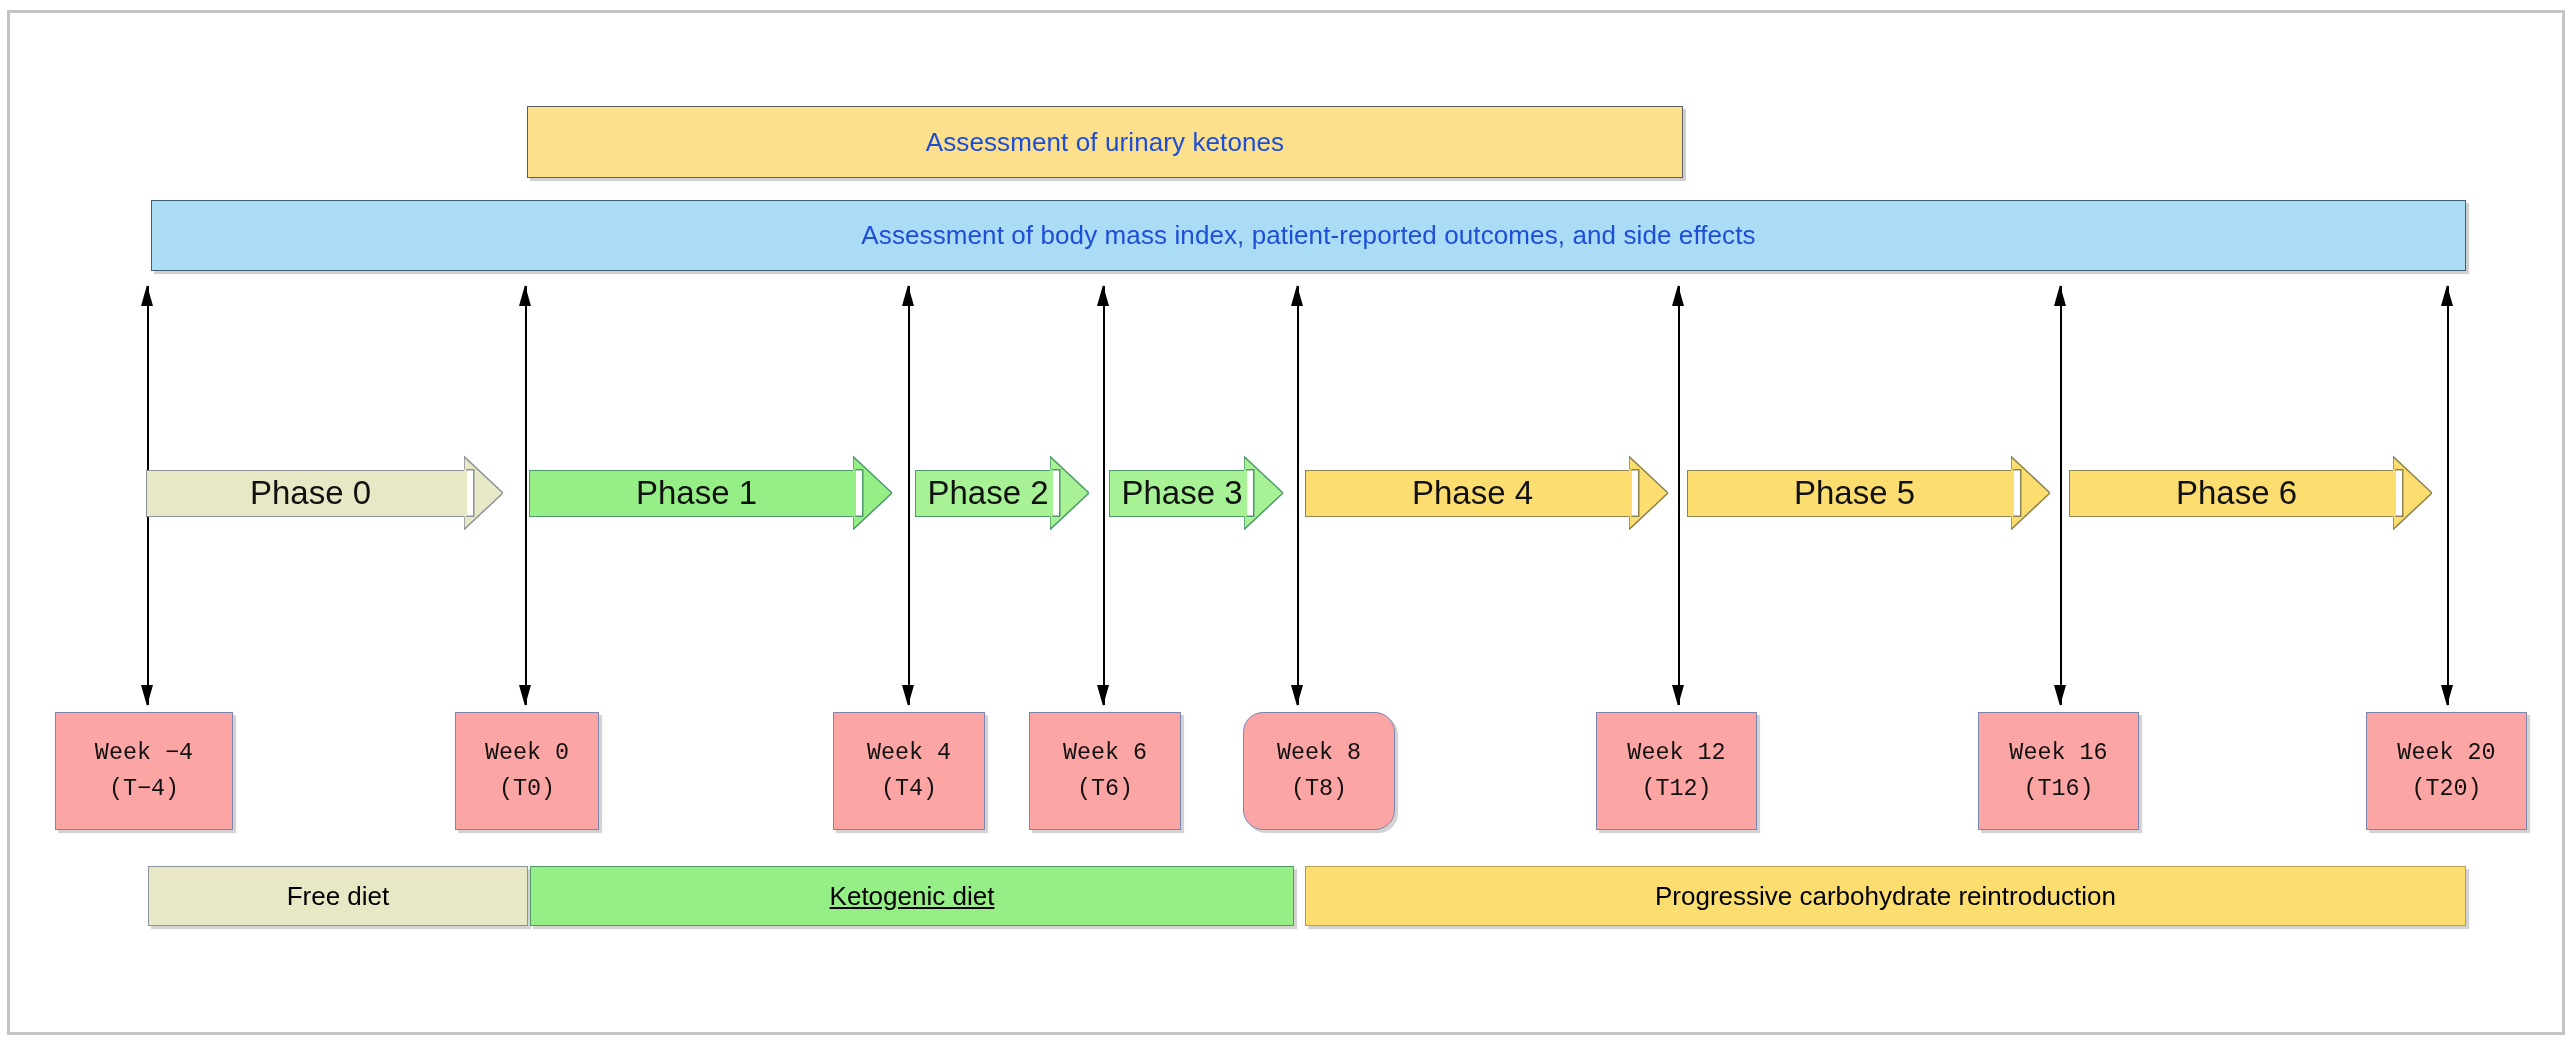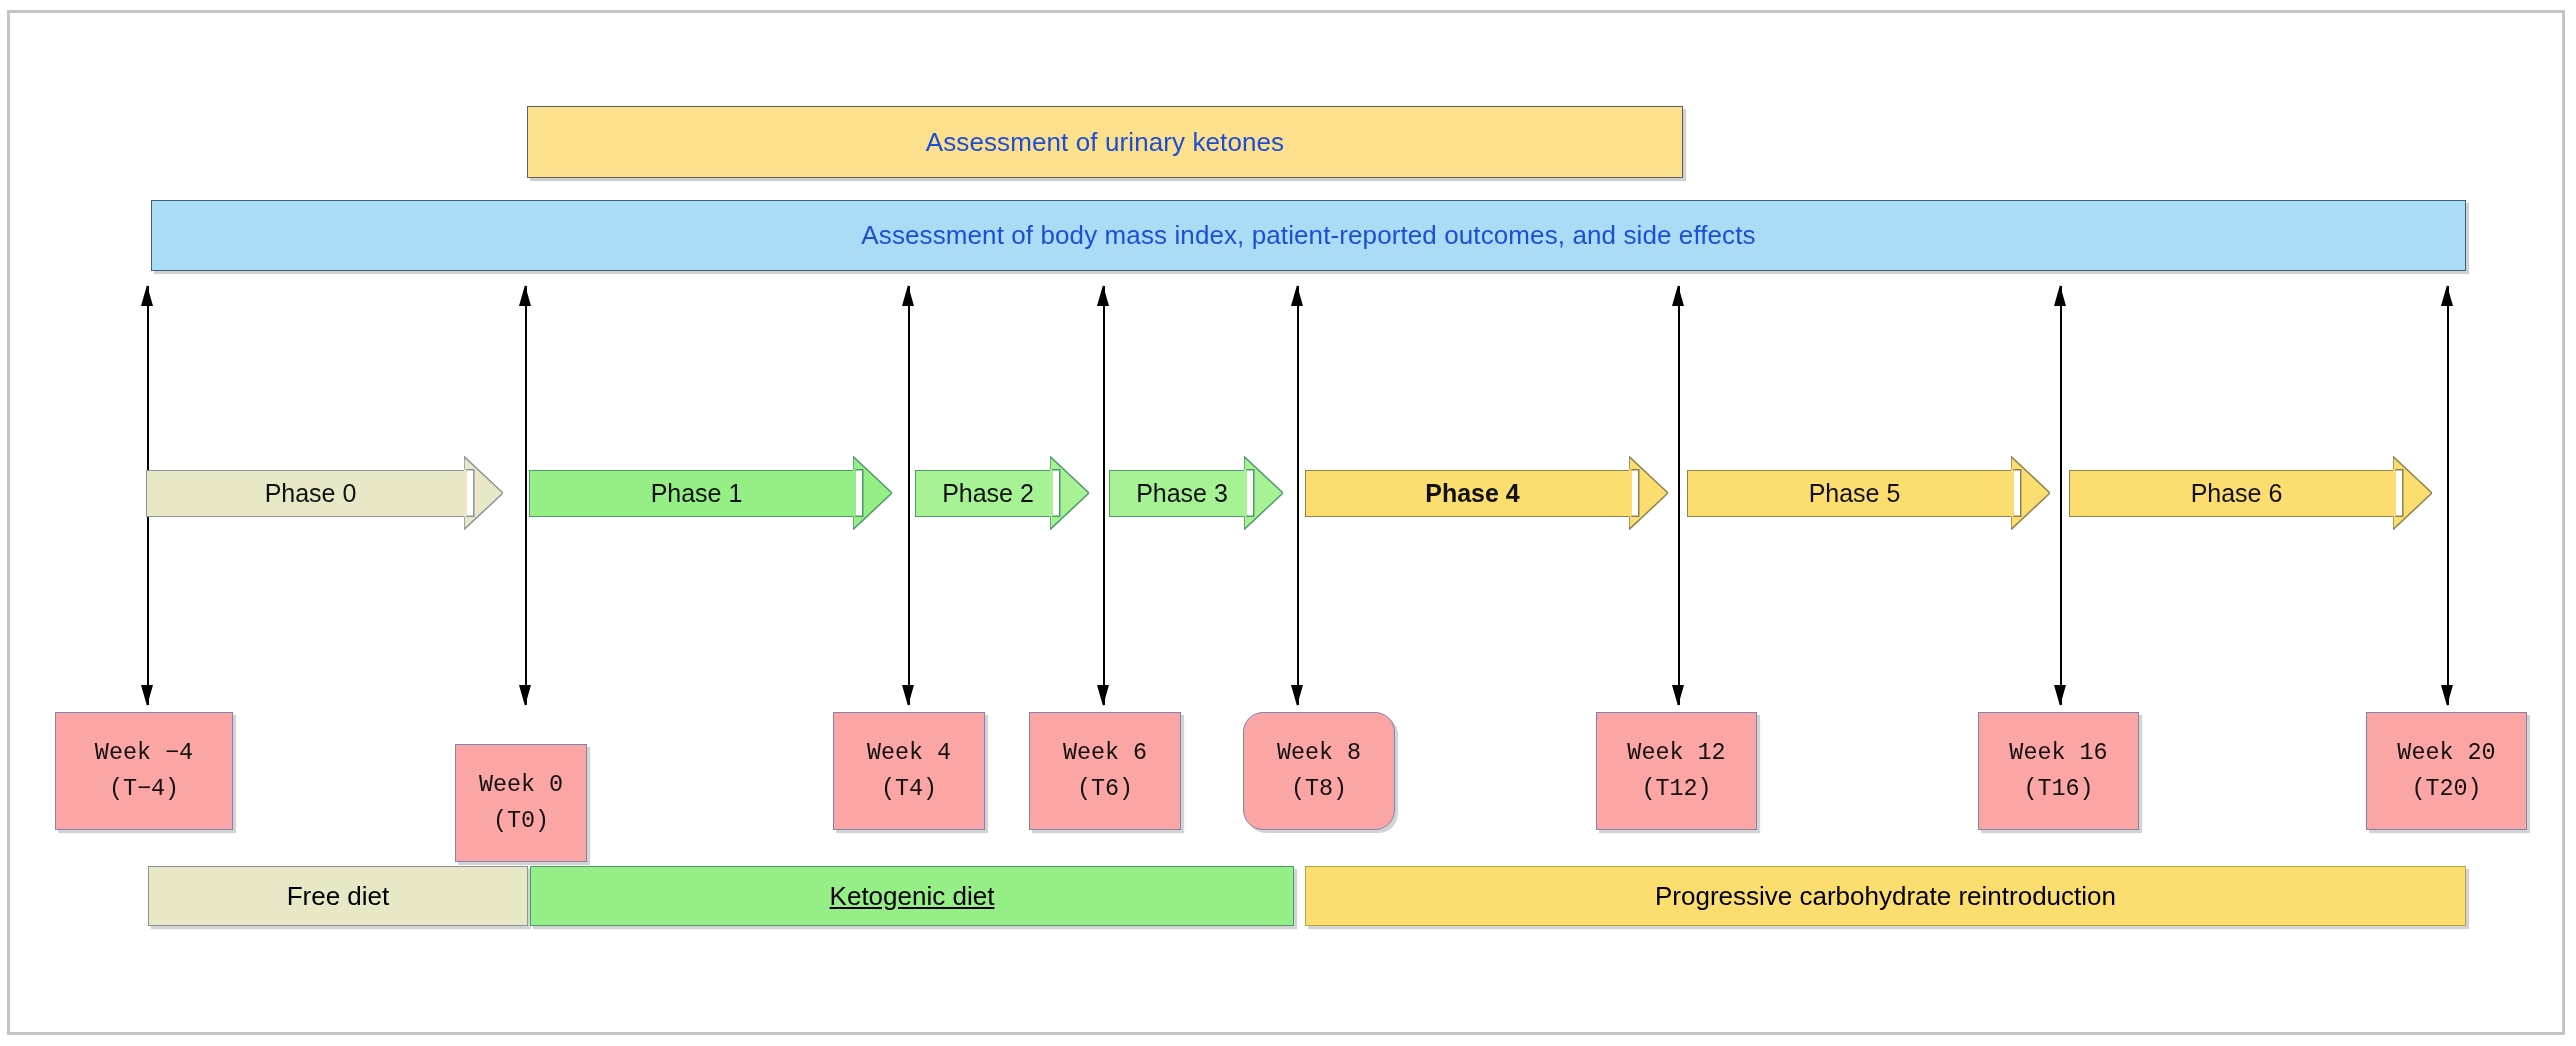--- a/index.html
+++ b/index.html
@@ -63,21 +63,21 @@
     border-right:6.8px solid transparent;
   }
   .vaxis .head-up{top:-1.2px;border-bottom:21px solid #000000;}
   .vaxis .head-dn{bottom:-1.2px;border-top:21px solid #000000;}
 
   
   .phase{
     position:absolute;
     box-sizing:border-box;
     display:flex;align-items:center;
-    font-size:25px;
+    font-size:33px;
     color:#111111;
     white-space:nowrap;
   }
   .phase .body{
     position:absolute;
     left:0;top:13.5px;
     height:47px;
     box-sizing:border-box;
     border:1.8px solid #6d7f85;
     border-right:none;
@@ -221,21 +221,21 @@
       <div class="phase" style="left: 1109px; top: 456px; width: 174px; height: 74px;">
         <div class="body" style="width: 138px; background: rgb(166, 242, 148); border-color: rgb(79, 154, 107);"></div>
         <div class="tip" style="width: 39px;">
           <svg width="39" height="74" viewBox="0 0 64 120">
             <polygon points="0,0 64,60 0,120 0,98 16,98 16,22 0,22" fill="#a6f294" stroke="#4f9a6b" stroke-width="2.5"></polygon>
             <rect x="0" y="21" width="4" height="78" fill="#a6f294"></rect>
           </svg>
         </div>
         <div class="plabel">Phase 3</div>
       </div>
-      <div class="phase" style="left: 1305px; top: 456px; width: 363px; height: 74px; font-weight: bold;">
+      <div class="phase" style="left: 1305px; top: 456px; width: 363px; height: 74px;">
         <div class="body" style="width: 327px; background: rgb(252, 221, 112); border-color: rgb(139, 132, 80);"></div>
         <div class="tip" style="width: 39px;">
           <svg width="39" height="74" viewBox="0 0 64 120">
             <polygon points="0,0 64,60 0,120 0,98 16,98 16,22 0,22" fill="#fcdd70" stroke="#8b8450" stroke-width="2.5"></polygon>
             <rect x="0" y="21" width="4" height="78" fill="#fcdd70"></rect>
           </svg>
         </div>
         <div class="plabel">Phase 4</div>
       </div>
       <div class="phase" style="left: 1687px; top: 456px; width: 363px; height: 74px;">
@@ -258,21 +258,21 @@
         </div>
         <div class="plabel">Phase 6</div>
       </div>
     </div>
 
   <div id="weeks-layer">
       <div class="weekbox" style="left: 55px; top: 712px; width: 178px; height: 118px;">
         <span>Week −4</span>
         <span>(T−4)</span>
       </div>
-      <div class="weekbox" style="left: 455px; top: 712px; width: 132px; height: 118px; margin-top: 32px;">
+      <div class="weekbox" style="left: 455px; top: 712px; width: 144px; height: 118px;">
         <span>Week 0</span>
         <span>(T0)</span>
       </div>
       <div class="weekbox" style="left: 833px; top: 712px; width: 152px; height: 118px;">
         <span>Week 4</span>
         <span>(T4)</span>
       </div>
       <div class="weekbox" style="left: 1029px; top: 712px; width: 152px; height: 118px;">
         <span>Week 6</span>
         <span>(T6)</span>

